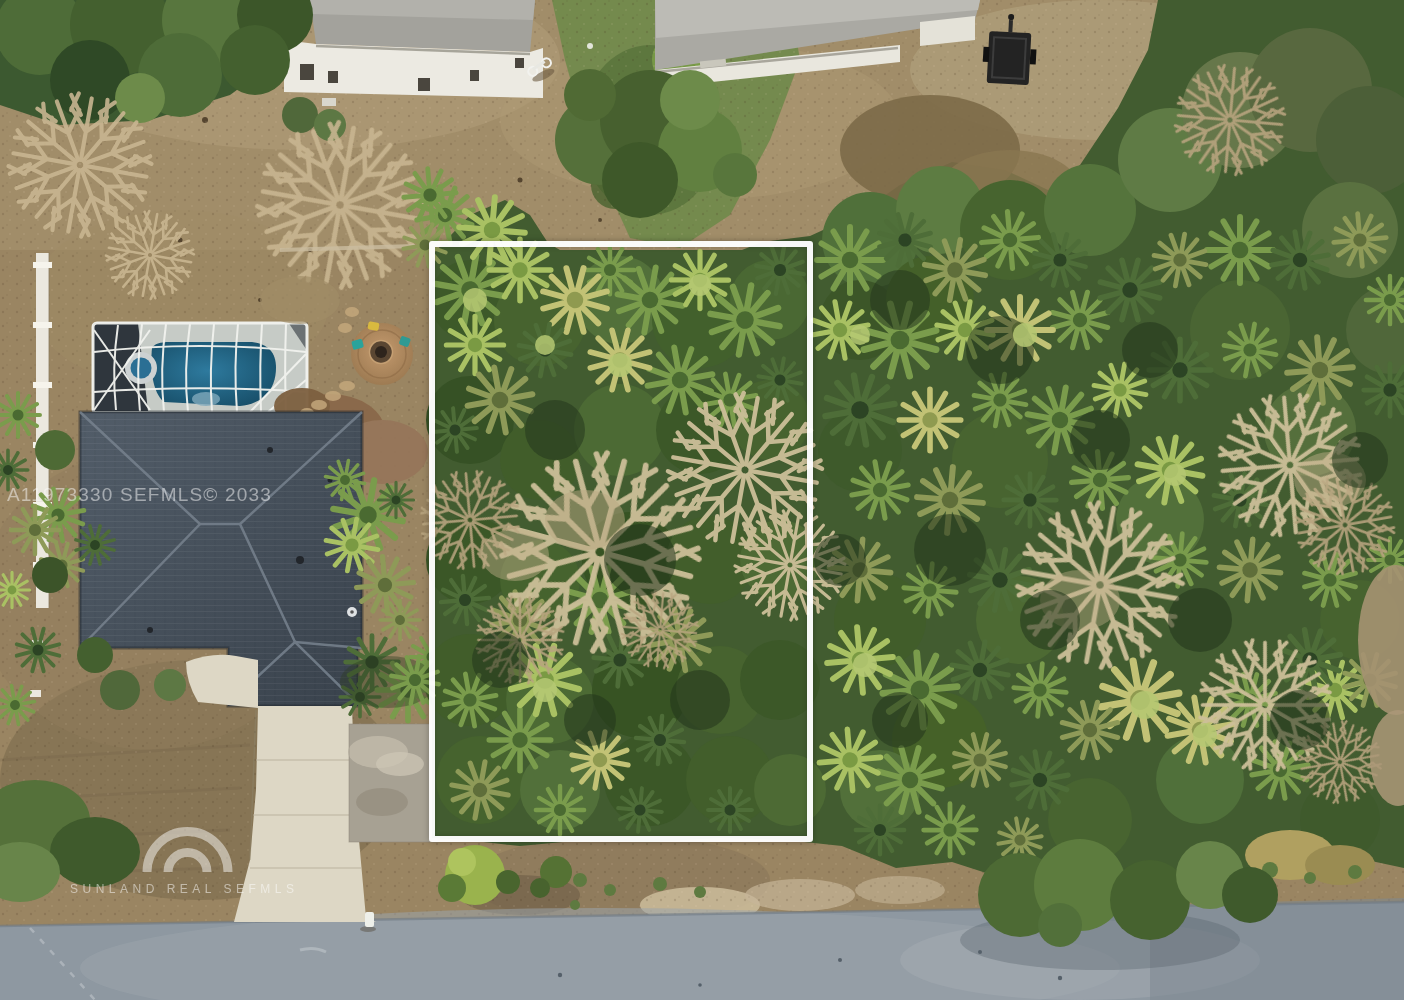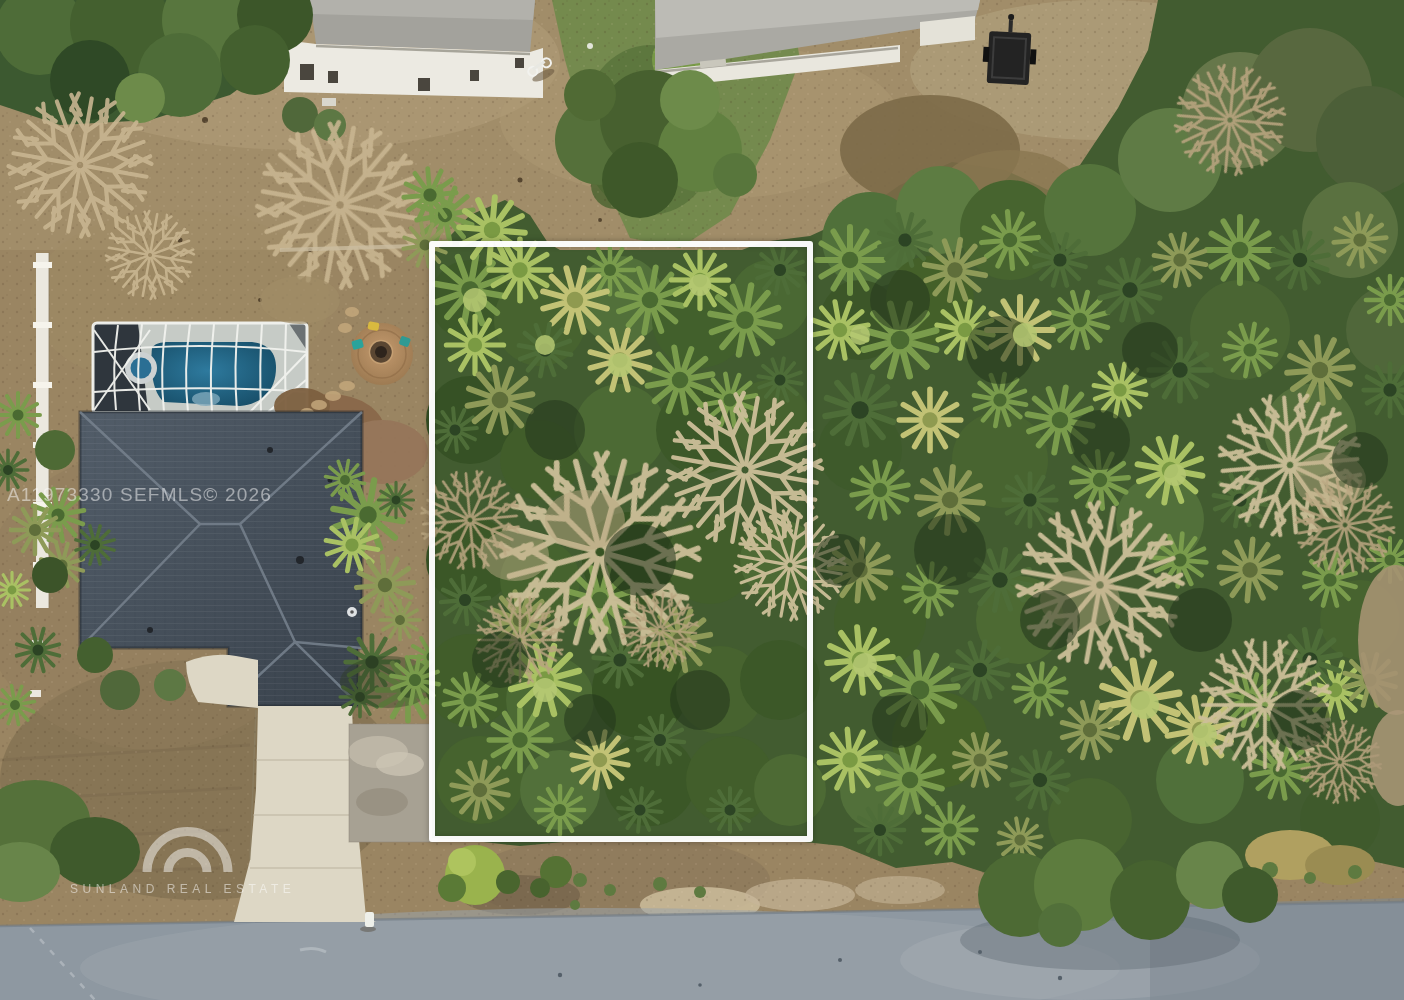--- a/index.html
+++ b/index.html
@@ -602,19 +602,19 @@
     <circle cx="1020" cy="895" r="42" fill="#4d6a34"></circle>
     <circle cx="1080" cy="885" r="46" fill="#5d7c3e"></circle>
     <circle cx="1150" cy="900" r="40" fill="#46622f"></circle>
     <circle cx="1210" cy="875" r="34" fill="#68854a"></circle>
     <circle cx="1250" cy="895" r="28" fill="#3f5a2c"></circle>
     <circle cx="1060" cy="925" r="22" fill="#52703a"></circle>
   </g>
 </svg>
 
   <div class="lot"></div>
-  <div class="wm-mls">A11973330  SEFMLS© 2026</div>
+  <div class="wm-mls">A11973330  SEFMLS© 2033</div>
   <svg class="arch" width="93" height="54" viewBox="0 0 93 54">
     <path d="M6,52 A40.5,40.5 0 0 1 87,52" fill="none" stroke="#ffffff" stroke-width="9"></path>
     <path d="M27,52 A19.5,19.5 0 0 1 66,52" fill="none" stroke="#ffffff" stroke-width="9"></path>
   </svg>
-  <div class="brand-name">SUNLAND REAL ESTATE</div>
+  <div class="brand-name">SUNLAND REAL SEFMLS</div>
 </div>
 
 </body></html>

